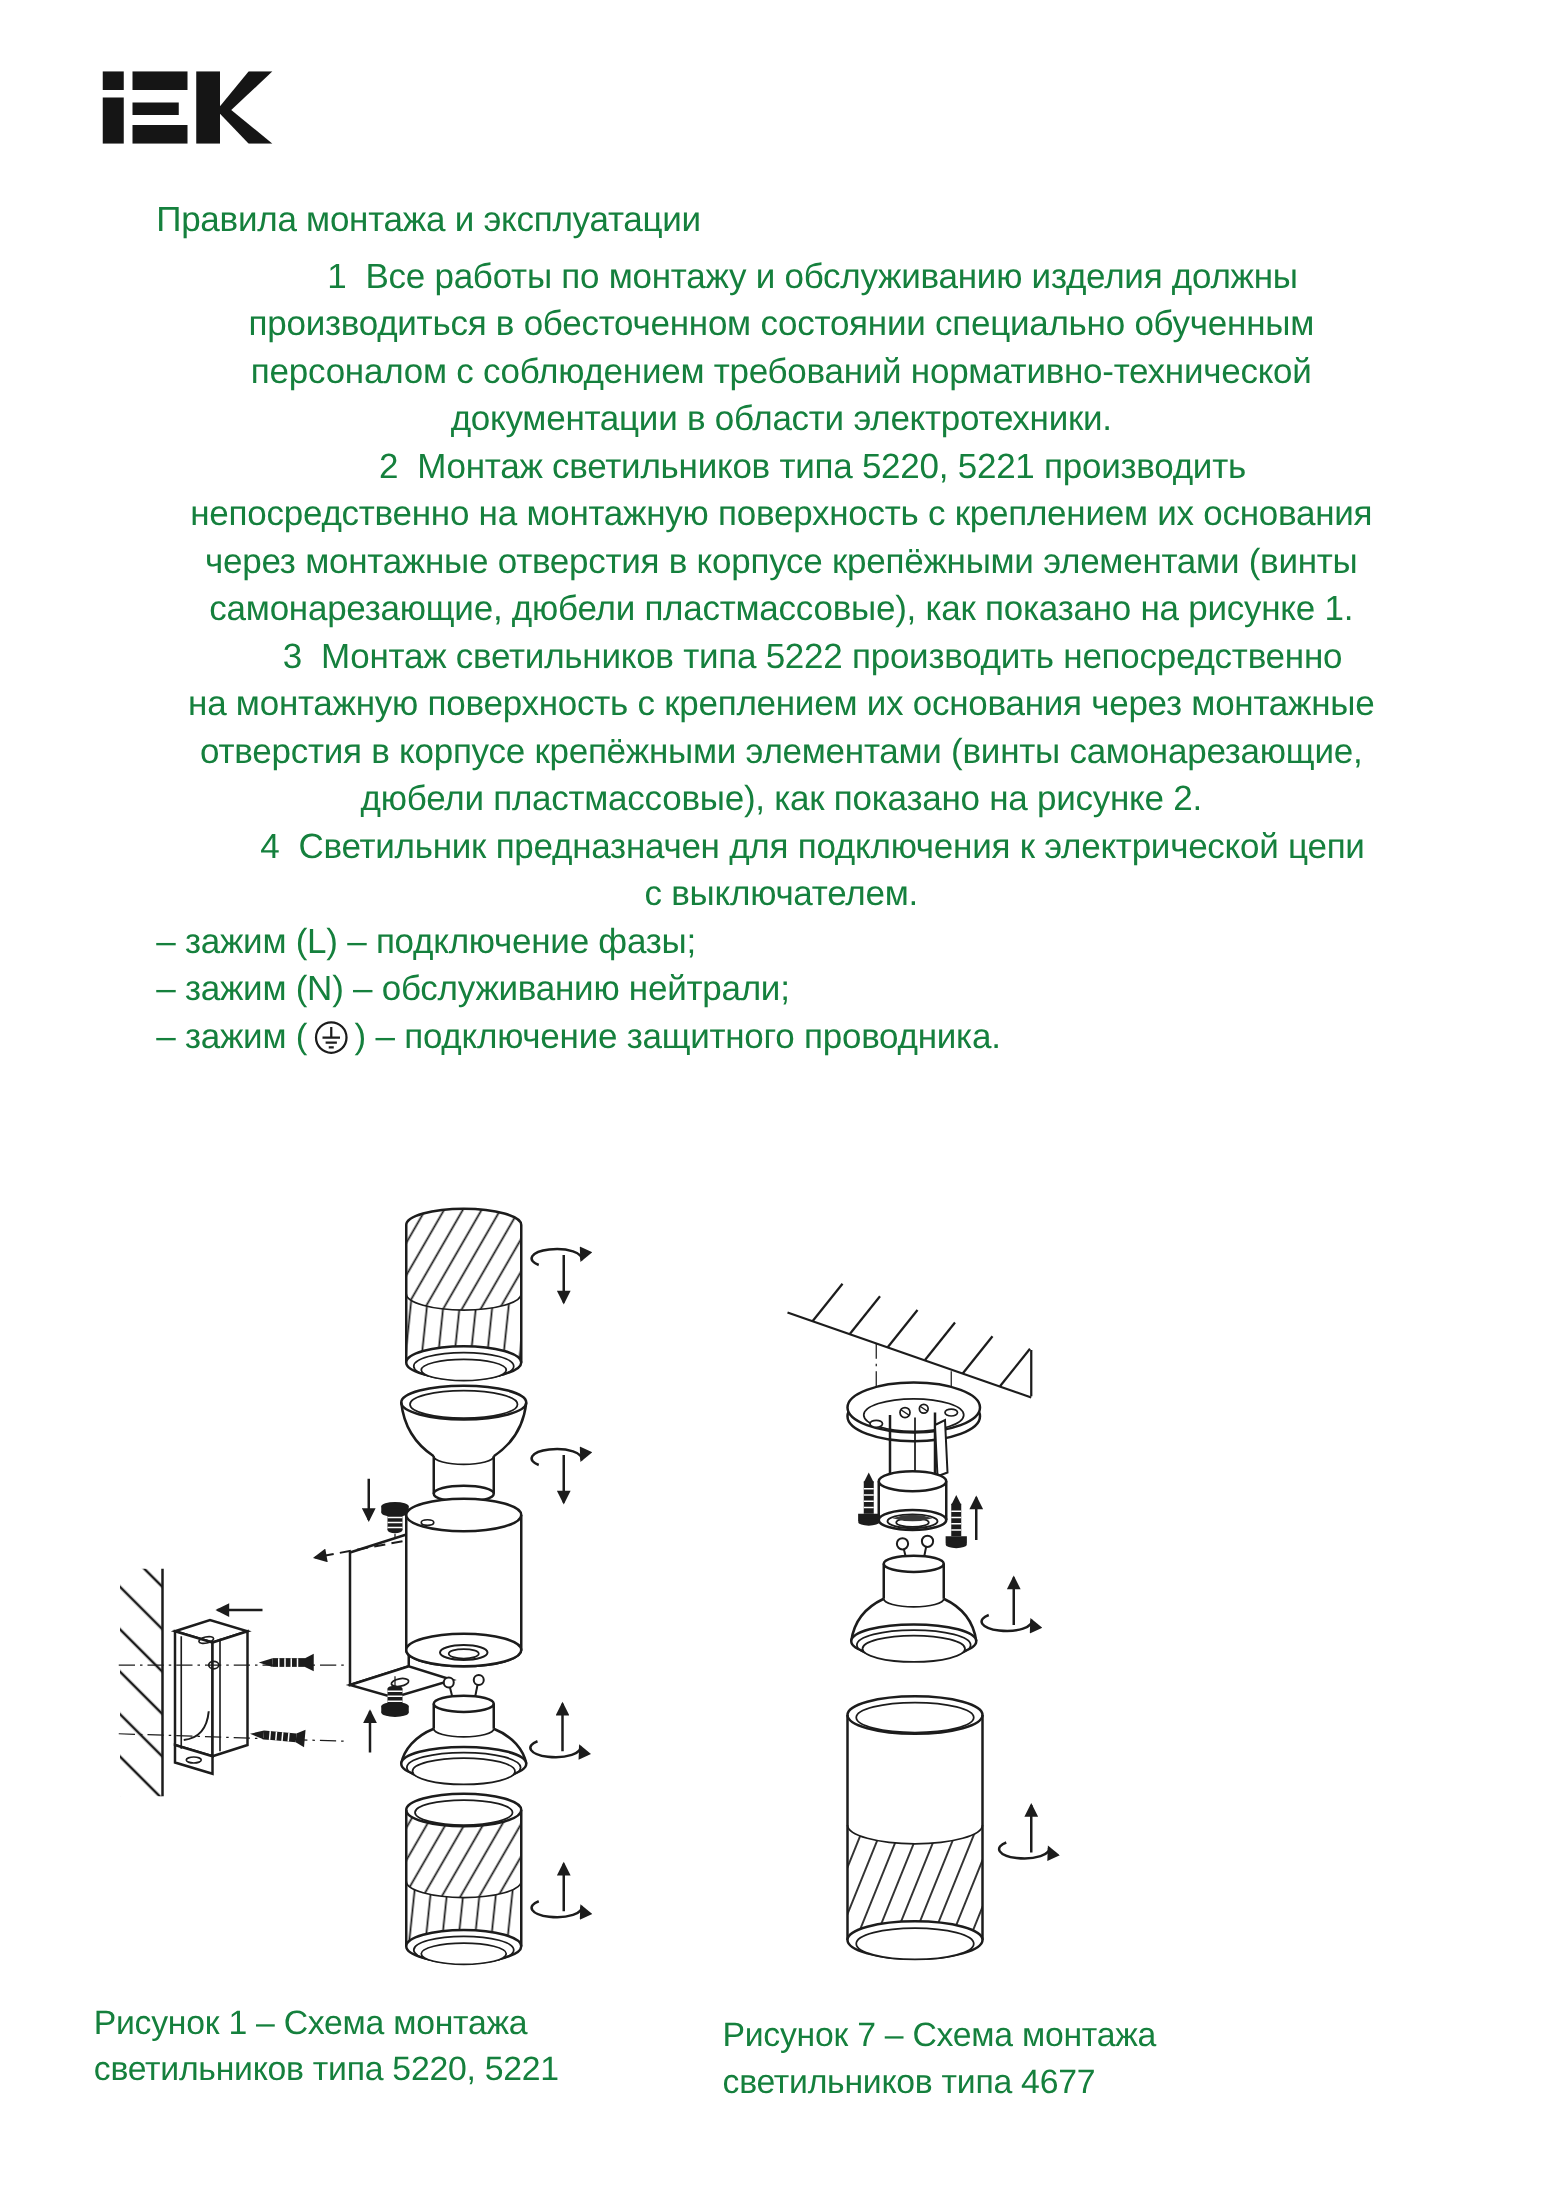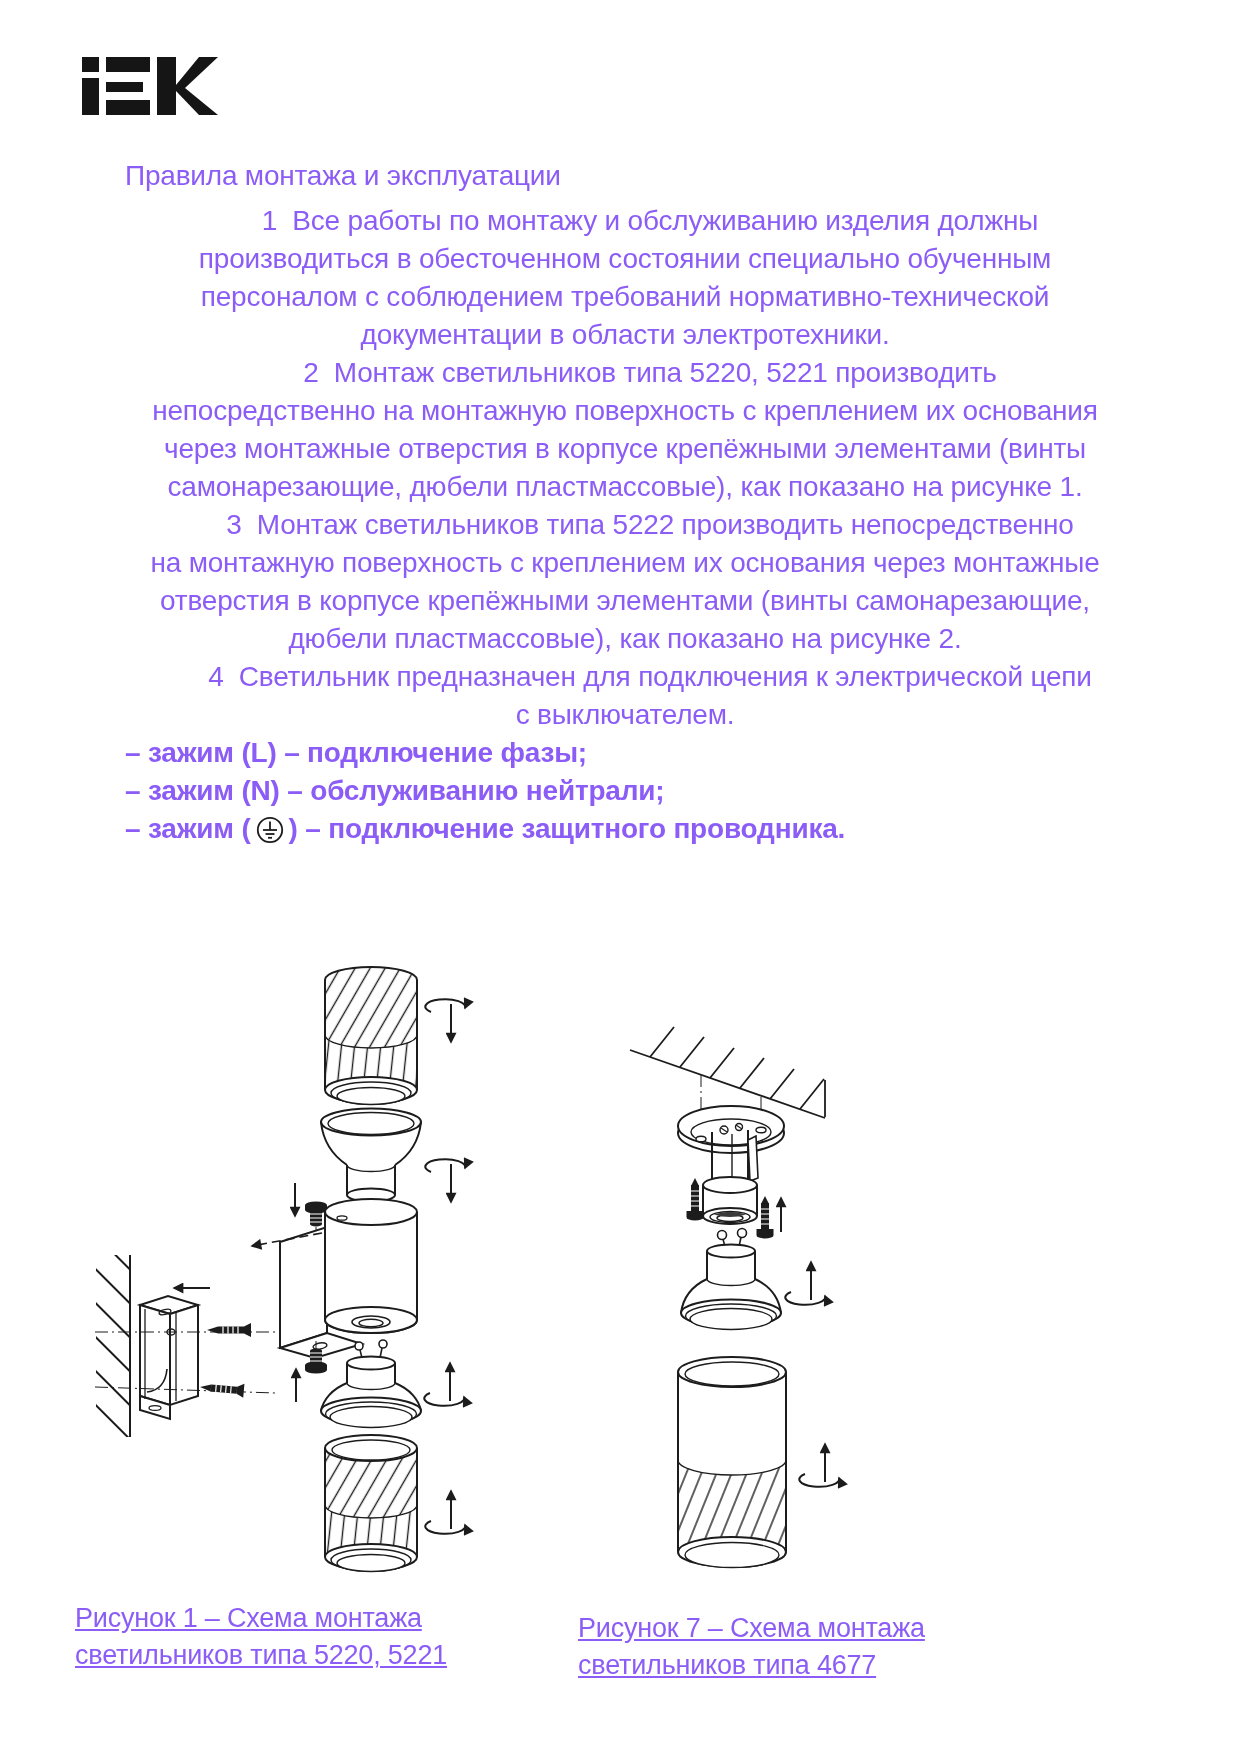--- a/index.html
+++ b/index.html
@@ -1,41 +1,41 @@
 <!DOCTYPE html>
 <html lang="ru"><head>
 <meta charset="utf-8">
 <style>
   html,body { margin:0; padding:0; background:#e8e8e8; }
   .page {
     position:relative; width:1236px; height:1748px; margin:0 auto;
     background:#ffffff; overflow:hidden;
     font-family:"Liberation Sans","DejaVu Sans",sans-serif;
-    color:#8b5cf6;
+    color:#15803d;
   }
   .logo { position:absolute; left:82px; top:57px; }
   .textcol { position:absolute; left:75px; top:157px; width:1100px; }
   .doc-title {
     font-size:28px; line-height:38px; letter-spacing:-0.2px;
     padding-left:50px; margin:0 0 7px 0; font-weight:400;
   }
   .para {
     font-size:28px; line-height:38px; letter-spacing:-0.2px;
     white-space:pre-wrap; text-indent:50px; margin:0;text-align:center;
   }
   .bullet {
     font-size:28px; line-height:38px; letter-spacing:-0.2px;
-    padding-left:50px; margin:0;font-weight:bold;
+    padding-left:50px; margin:0;
   }
   .bullet .gnd { display:inline-block; vertical-align:-7px; margin:0 4px; }
   .fig { position:absolute; }
   .fig1 { left:70px; top:955px; }
   .fig2 { left:575px; top:1020px; }
   .caption {
-    position:absolute; font-size:27px; line-height:37px; letter-spacing:-0.2px;text-decoration:underline;
+    position:absolute; font-size:27px; line-height:37px; letter-spacing:-0.2px;
   }
   .cap1 { left:75px; top:1600px; }
   .cap2 { left:578px; top:1610px; }
   .defs-holder { position:absolute; width:0; height:0; overflow:hidden; }
 </style>
 </head>
 <body>
 
 <svg class="defs-holder" aria-hidden="true">
   <defs>

